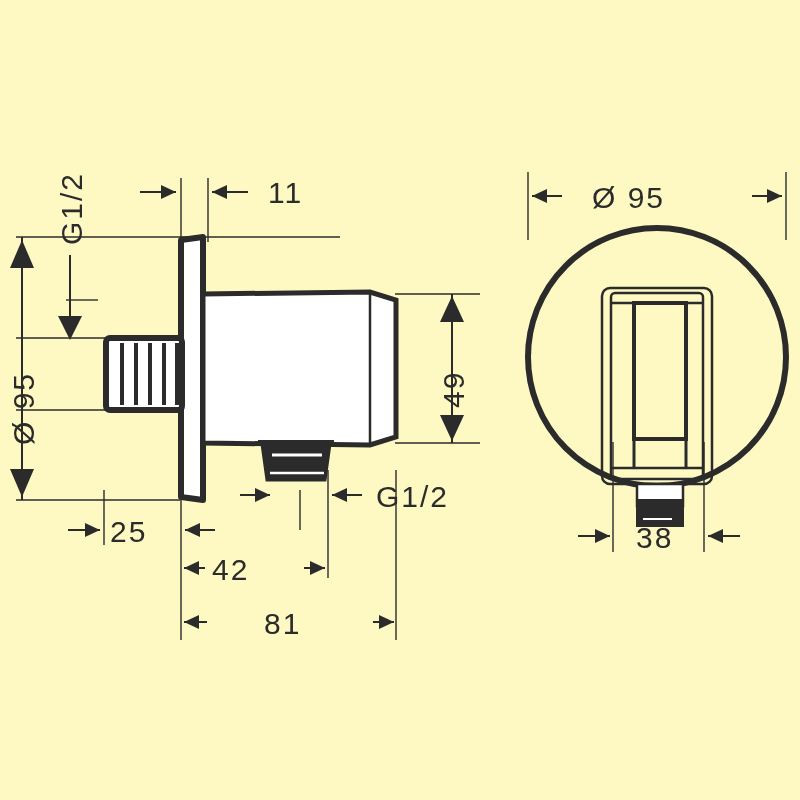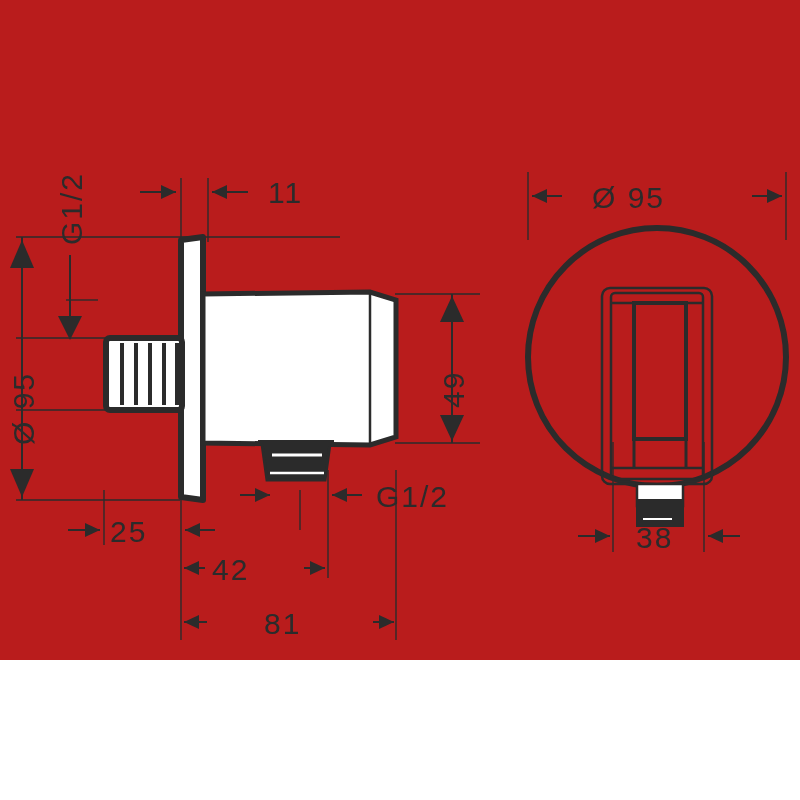--- a/index.html
+++ b/index.html
@@ -3,22 +3,22 @@
 <meta charset="utf-8">
 <style>
   html, body {
     margin: 0;
     padding: 0;
     background: #ffffff;
   }
   #canvas {
     position: relative;
     width: 800px;
-    height: 660px;
-    background: #b91c1c;
+    height: 800px;
+    background: #fef9c3;
     font-family: "Liberation Sans", sans-serif;
     overflow: hidden;
     text-align: right;
   }
   #drawing-svg {
     position: absolute;
     top: 0;
     left: 0;
     width: 800px;
     height: 800px;

